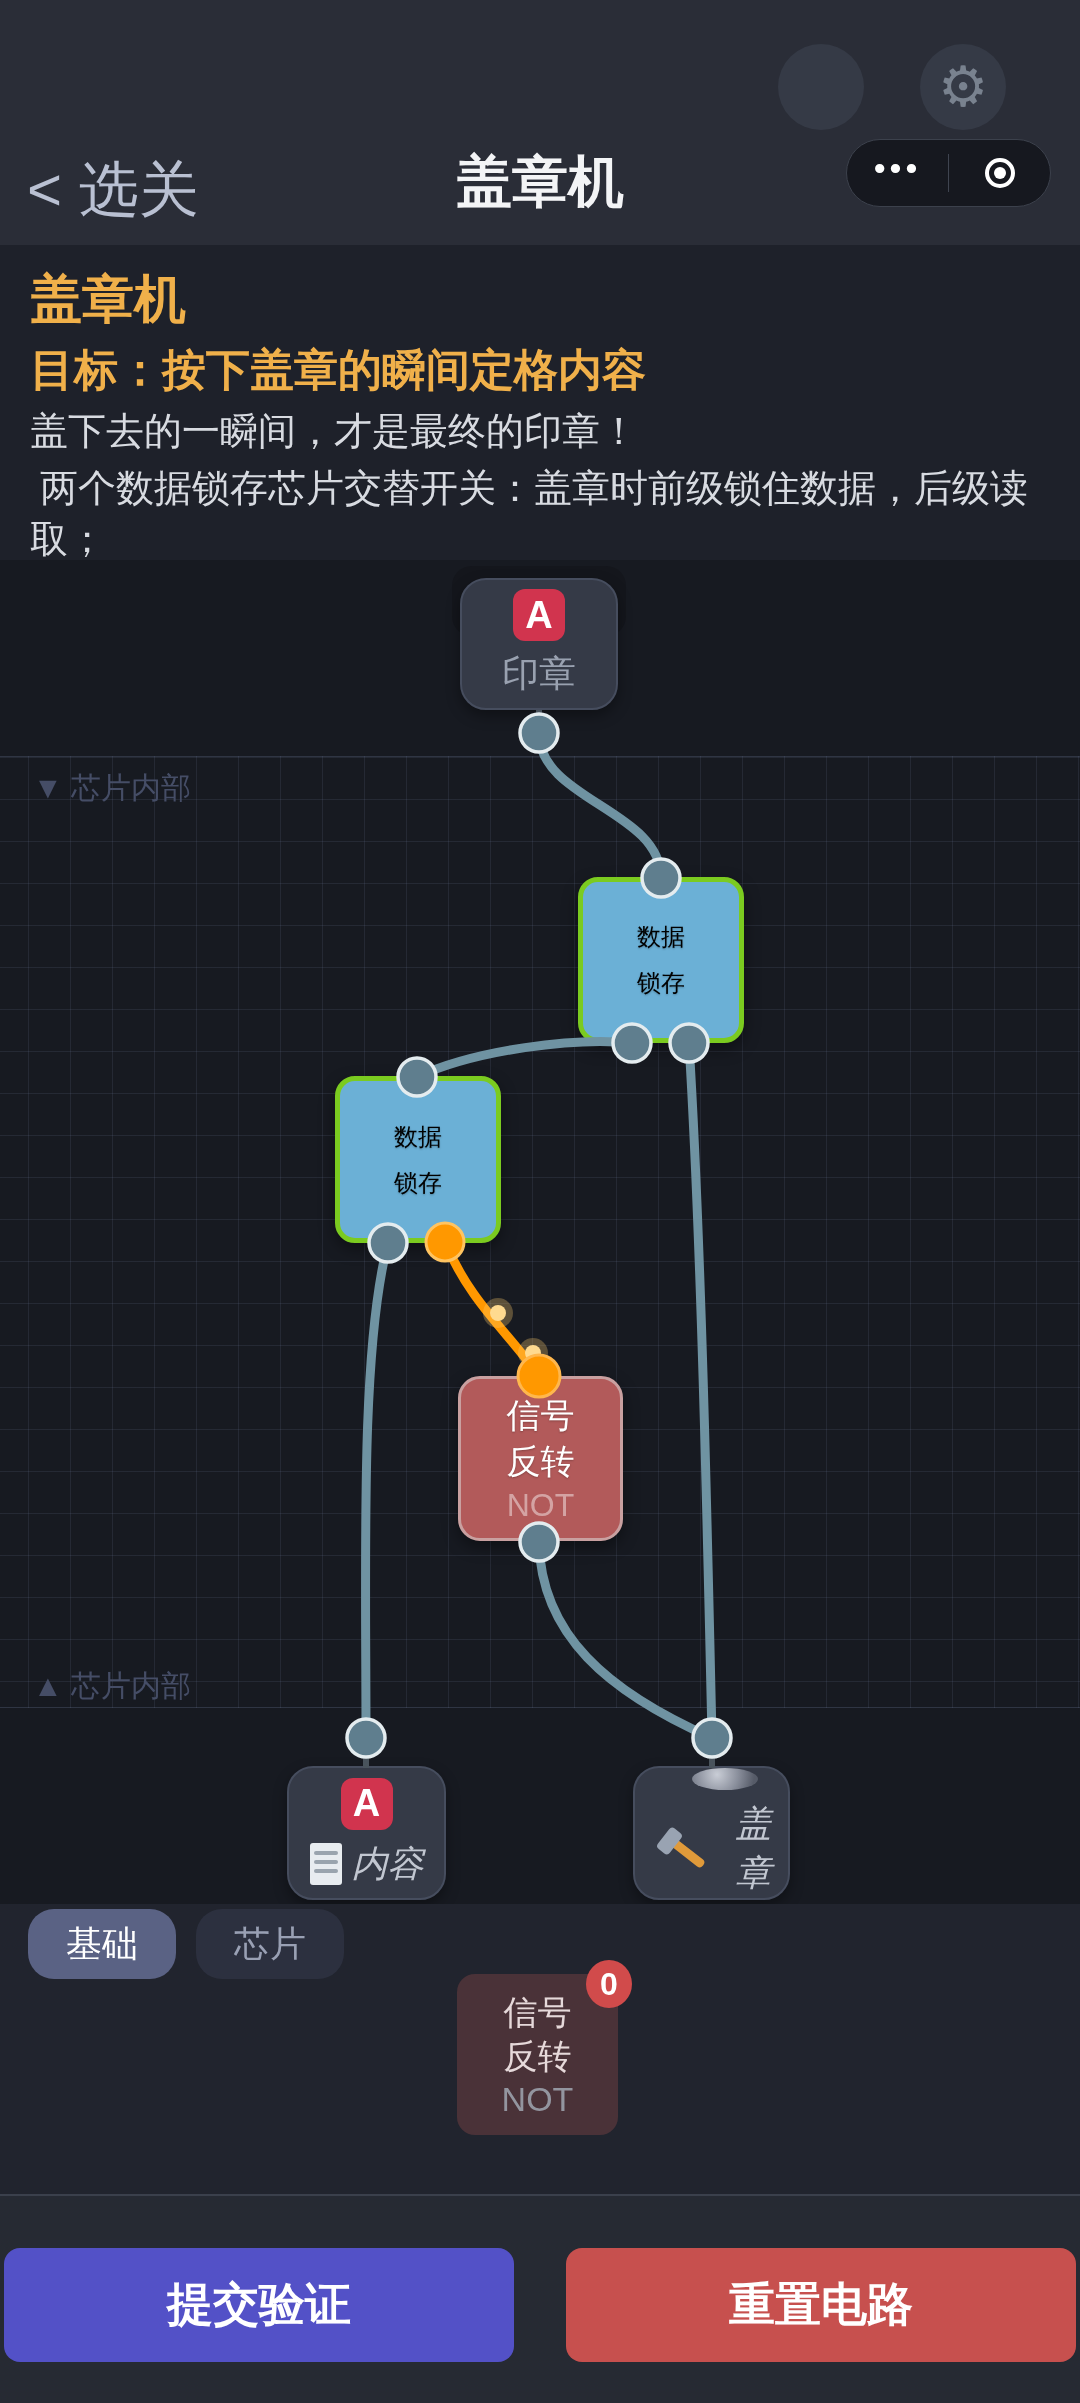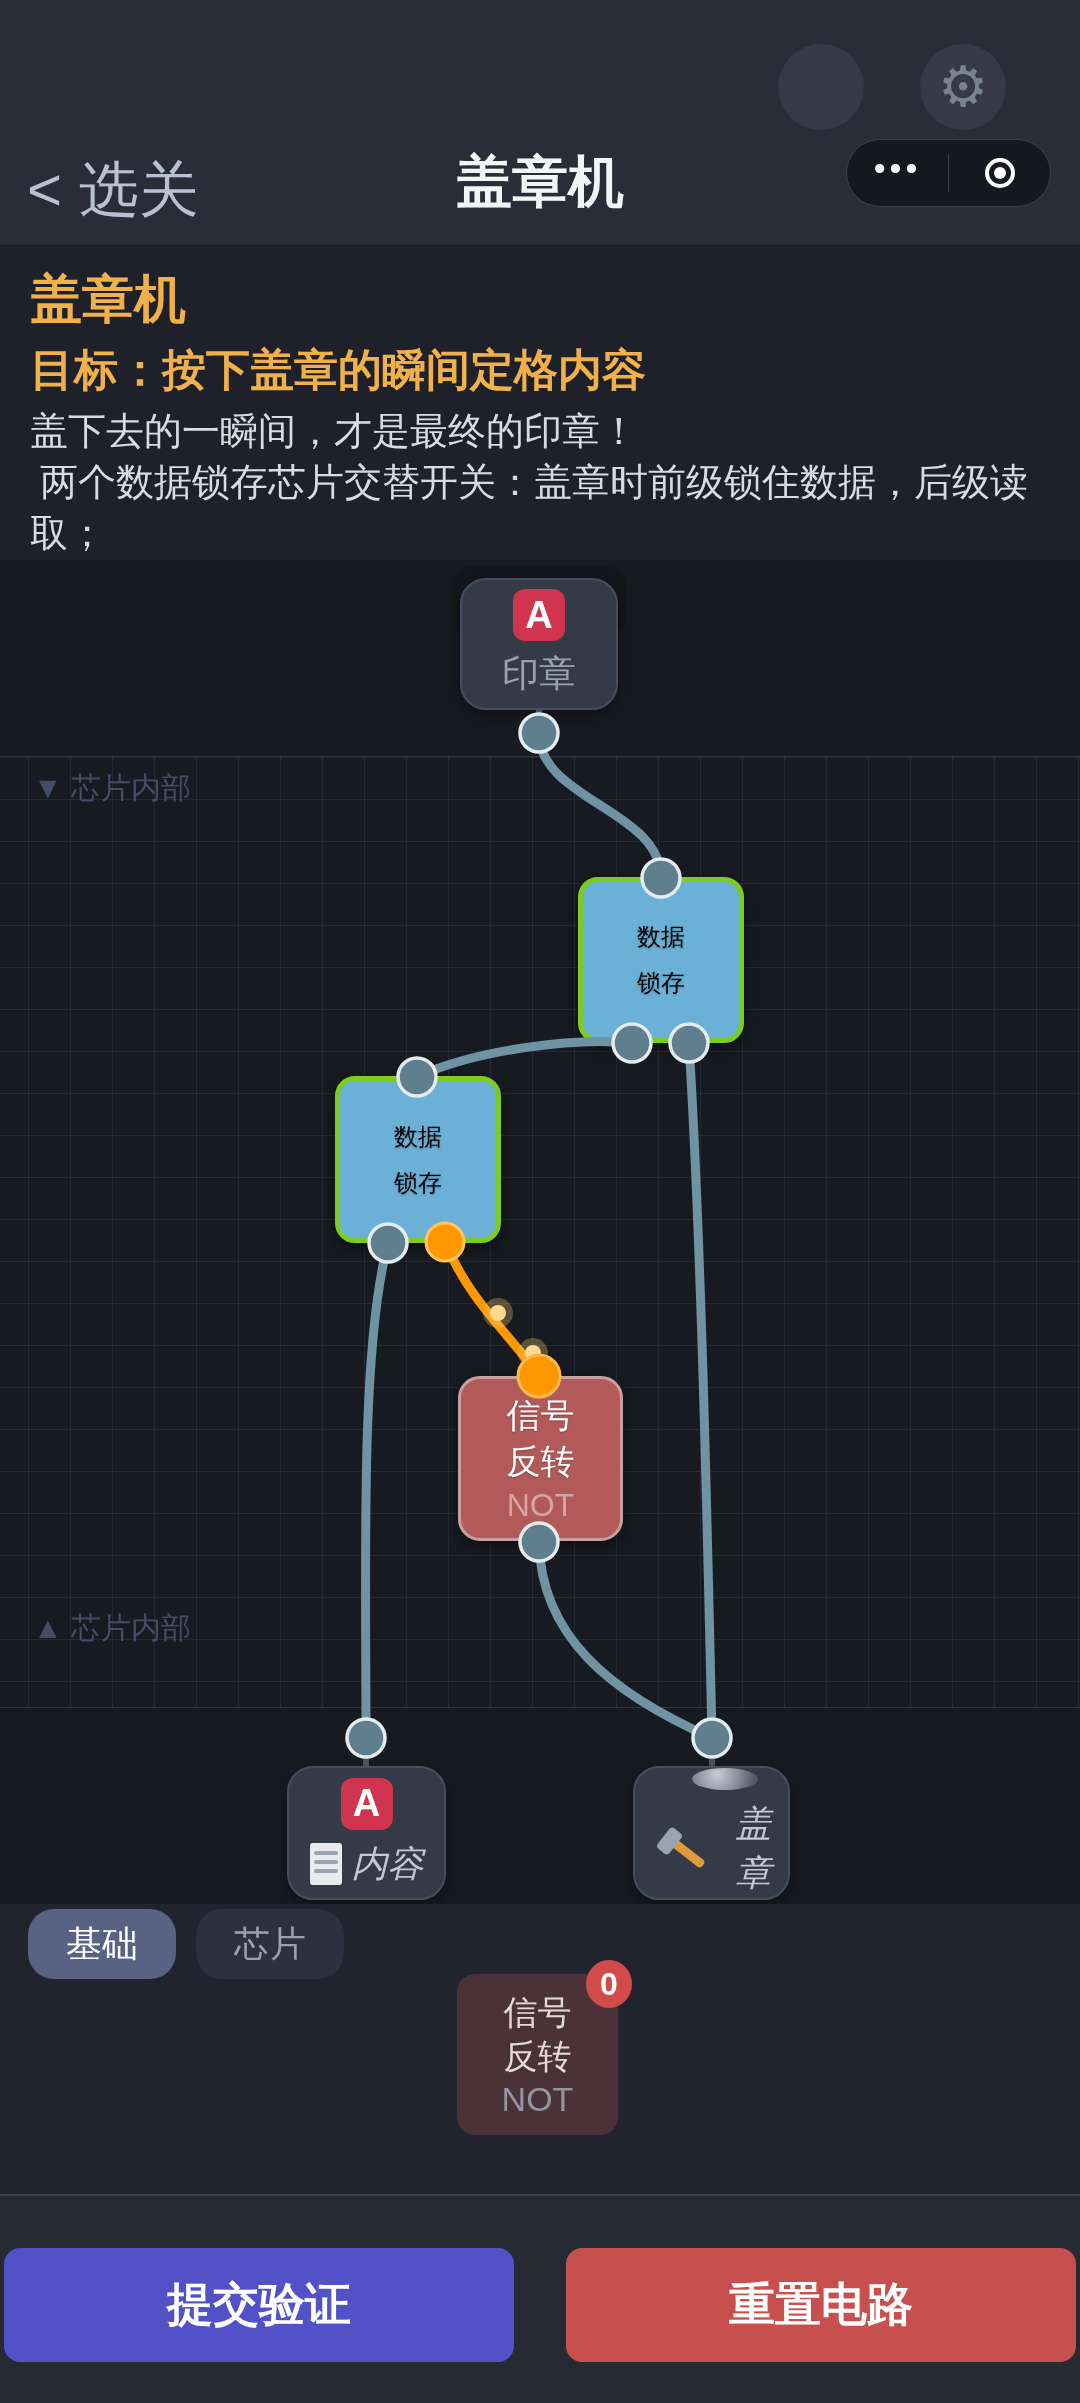--- a/index.html
+++ b/index.html
@@ -22,21 +22,21 @@
   .target-icon{width:30px;height:30px;border:4px solid #fff;border-radius:50%;display:flex;align-items:center;justify-content:center;}
   .target-icon i{width:12px;height:12px;border-radius:50%;background:#fff;}
   .back{position:absolute;left:27px;top:150px;font-size:60px;color:#b9c0d2;}
   .page-title{position:absolute;left:0;top:145px;width:100%;text-align:center;font-size:56px;font-weight:bold;color:#f3f4f6;}
 
   
   .panel{position:absolute;left:0;top:245px;width:1080px;height:315px;background:#1e212a;padding:22px 30px 0 30px;}
   .lvl-title{font-size:52px;font-weight:bold;color:#f0b04a;line-height:1.25;}
   .lvl-goal{font-size:44px;font-weight:bold;color:#f0b04a;line-height:1.35;margin-top:8px;}
   .lvl-desc{font-size:38px;color:#d8dbe1;line-height:1.3;margin-top:8px;}
-  .lvl-hint{font-size:38px;color:#d8dbe1;line-height:1.35;}
+  .lvl-hint{font-size:38px;color:#d8dbe1;line-height:1.35;margin-top:6px;}
   .bulb-inline{display:inline-block;vertical-align:-6px;margin-right:10px;}
   .bulb-inline .globe{width:30px;height:30px;border-radius:50%;background:radial-gradient(circle at 35% 30%,#ffeebc,#f6c85a 55%,#e9b23f);}
   .bulb-inline .base{width:13px;height:8px;margin:-2px auto 0;border-radius:0 0 4px 4px;background:repeating-linear-gradient(#d6dde3 0 2px,#97a1ab 2px 4px);}
 
   
   .canvas{position:absolute;left:0;top:560px;width:1080px;height:1344px;background:#171a21;}
   .grid{position:absolute;left:0;top:196px;width:1080px;height:952px;
     background-image:linear-gradient(rgba(120,135,170,0.14) 1px,transparent 1px),linear-gradient(90deg,rgba(120,135,170,0.14) 1px,transparent 1px);
     background-size:42px 42px;background-position:-14px 0;
     border-top:1px solid rgba(120,135,170,0.25);border-bottom:1px solid rgba(120,135,170,0.25);}
@@ -111,21 +111,21 @@
     <div class="lvl-desc">盖下去的一瞬间，才是最终的印章！</div>
     <div class="lvl-hint">
       <span class="bulb-inline"><span class="globe"></span><span class="base"></span></span><span>两个数据锁存芯片交替开关：盖章时前级锁住数据，后级读取；</span><br>
       <span>松开时前级跟随，后级冻结</span>
     </div>
   </div>
 
   <div class="canvas">
     <div class="grid"></div>
     <div class="region-label" style="left:33px;top:208px;">▼ 芯片内部</div>
-    <div class="region-label" style="left:33px;top:1048px;">▲ 芯片内部</div>
+    <div class="region-label" style="left:33px;top:1106px;">▲ 芯片内部</div>
 
     <div class="shadow-cap"></div>
 
     <div class="node dark" style="left:460px;top:18px;width:158px;height:132px;">
       <div class="a-icon">A</div>
       <div class="node-label">印章</div>
     </div>
 
     <div class="node latch" style="left:578px;top:317px;width:166px;height:166px;">
       <div class="latch-text">数据</div>

